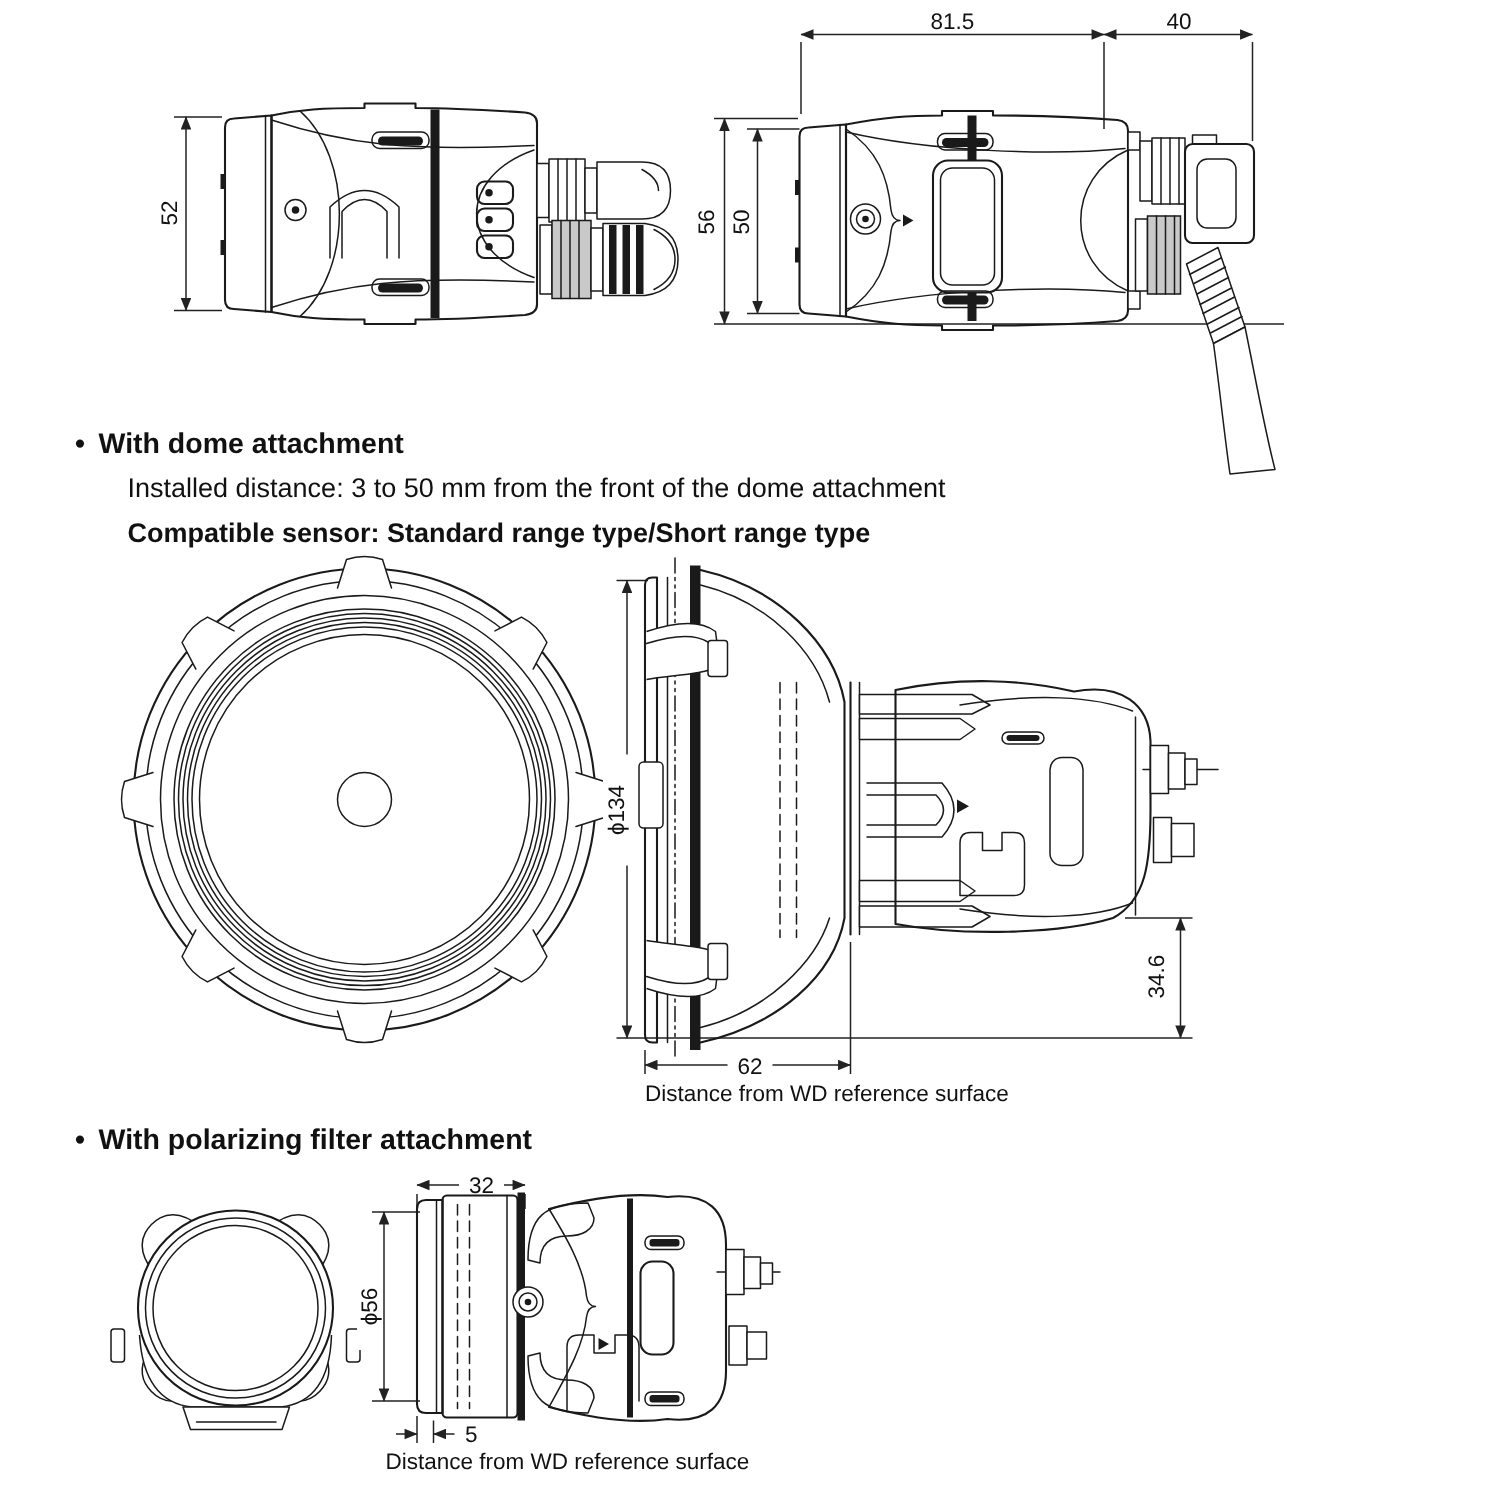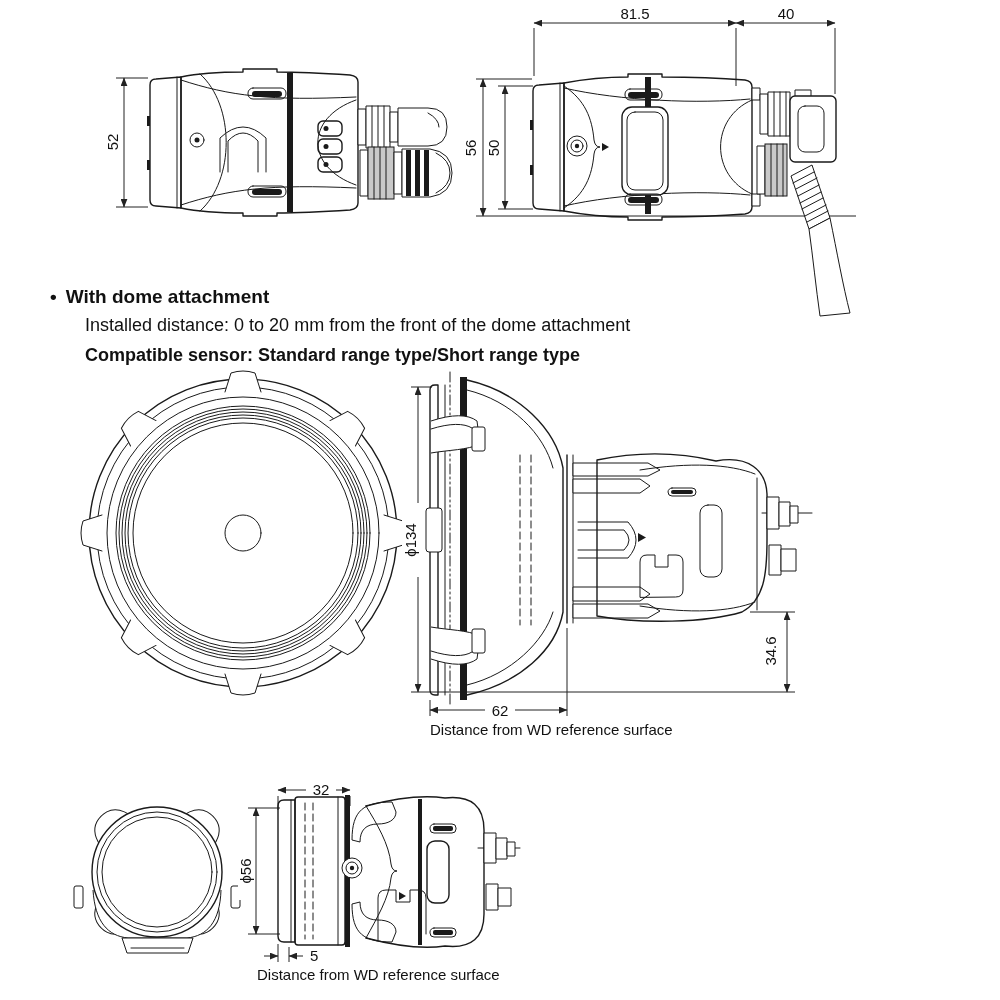--- a/index.html
+++ b/index.html
@@ -380,19 +380,22 @@
       <line class="dim" x1="264" y1="956" x2="278" y2="956" marker-end="url(#ah)"></line>
       <line class="dim" x1="303" y1="956" x2="289" y2="956" marker-end="url(#ah)"></line>
       <text x="310" y="961" text-anchor="start">5</text>
     </g>
   </g>
 </svg>
 
 <div class="abs heading" style="left:50px;top:286px;">
   <span class="bullet">•</span><span>With dome attachment</span>
 </div>
-<div class="abs bodyline" style="left:85px;top:315px;">Installed distance: 0 to 20 mm from the front of the dome attachment</div>
+<div class="abs bodyline" style="left:85px;top:315px;">Installed distance: 3 to 50 mm from the front of the dome attachment</div>
 <div class="abs bodyline" style="left:85px;top:345px;font-weight:bold;">Compatible sensor: Standard range type/Short range type</div>
 <div class="abs cap" style="left:430px;top:721px;">Distance from WD reference surface</div>
 
+<div class="abs heading" style="left:50px;top:750px;">
+  <span class="bullet">•</span><span>With polarizing filter attachment</span>
+</div>
 <div class="abs cap" style="left:257px;top:966px;">Distance from WD reference surface</div>
 
 </div>
 
 </body></html>

